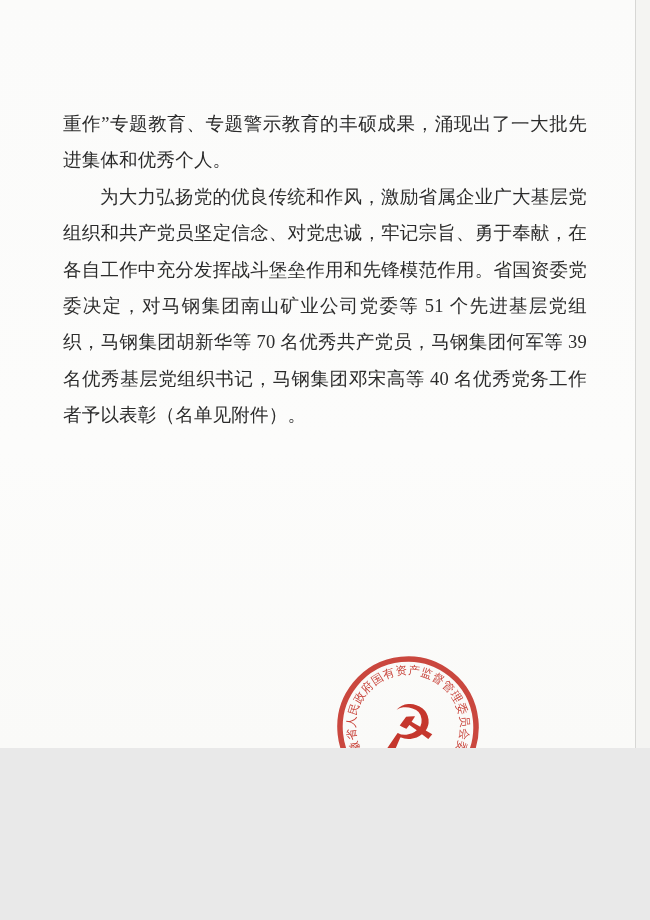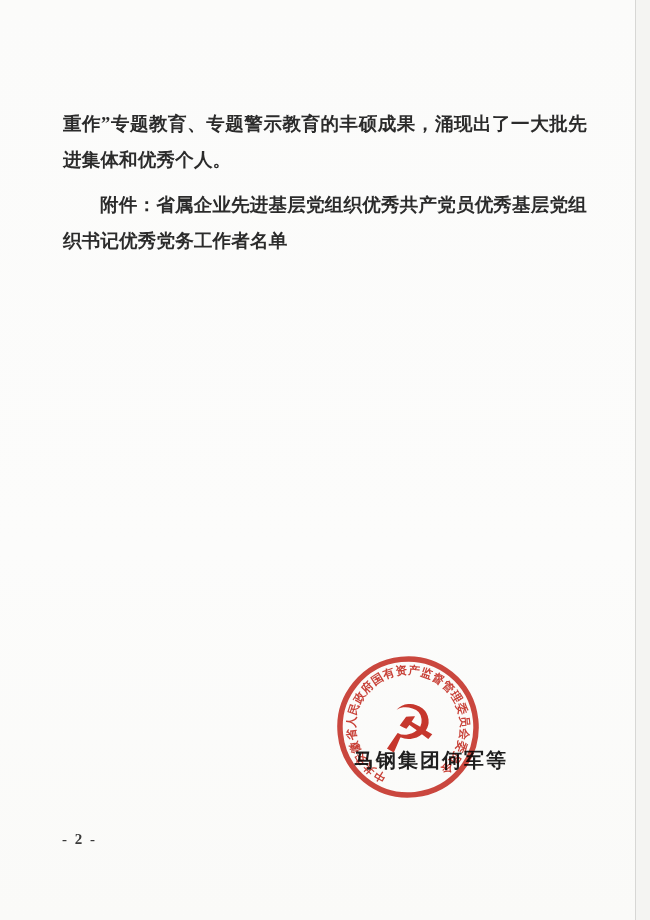--- a/index.html
+++ b/index.html
@@ -3,24 +3,23 @@
 <meta charset="utf-8">
 <style>
   html, body { margin: 0; padding: 0; }
   body {
     width: 650px; height: 920px;
     background: #e9e9e9;
     font-family: "Liberation Serif", "DejaVu Serif", serif;
   }
   .page {
     position: relative;
-    width: 650px; height: 920px;
+    width: 650px; height: 748px;
     background: linear-gradient(180deg, #fbfbfa 0%, #fcfcfb 60%, #fafaf8 100%);
     overflow: hidden;
-    font-weight: bold;
   }
   
   .scan-edge {
     position: absolute; top: 0; right: 14px;
     width: 1px; height: 920px;
     background: #d7d7d5;
   }
   .scan-strip {
     position: absolute; top: 0; right: 0;
     width: 14px; height: 920px;
@@ -72,21 +71,21 @@
 </head>
 <body>
 
 <div class="page">
 
   <div class="scan-strip"></div>
   <div class="scan-edge"></div>
 
   <div class="body-text">
     <p class="para">重作”专题教育、专题警示教育的丰硕成果，涌现出了一大批先进集体和优秀个人。</p>
-    <p class="para attachment">附件：省属企业先进基层党组织优秀共产党员优秀基层党组织书记优秀党务工作者名单</p>
+    <p class="para indent">为大力弘扬党的优良传统和作风，激励省属企业广大基层党组织和共产党员坚定信念、对党忠诚，牢记宗旨、勇于奉献，在各自工作中充分发挥战斗堡垒作用和先锋模范作用。省国资委党委决定，对马钢集团南山矿业公司党委等 51 个先进基层党组织，马钢集团胡新华等 70 名优秀共产党员，马钢集团何军等 39 名优秀基层党组织书记，马钢集团邓宋高等 40 名优秀党务工作者予以表彰（名单见附件）。</p>
   </div>
 
   <div class="signature-issuer">马钢集团何军等</div>
 
 
   <svg class="seal" viewBox="0 0 150 150" width="150" height="150" aria-hidden="true">
     <circle cx="75" cy="75" r="68" fill="none" stroke="#c5281e" stroke-width="5.5" opacity="0.92"></circle>
     <path id="sealArc" d="M 48.5,120.9 A 53,53 0 1 1 101.5,120.9" fill="none"></path>
     <text font-size="11.5" fill="#c5281e" letter-spacing="0.5" opacity="0.95">
       <textPath href="#sealArc">中共安徽省人民政府国有资产监督管理委员会委员会</textPath>

